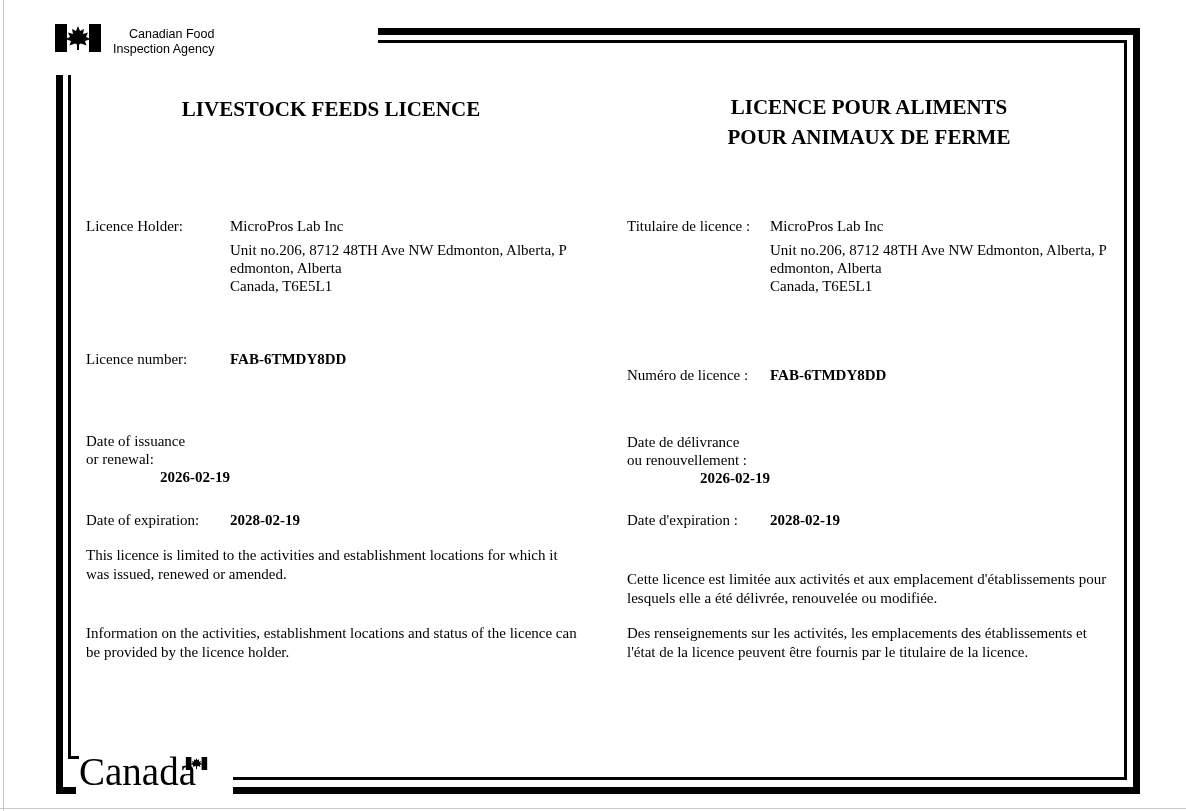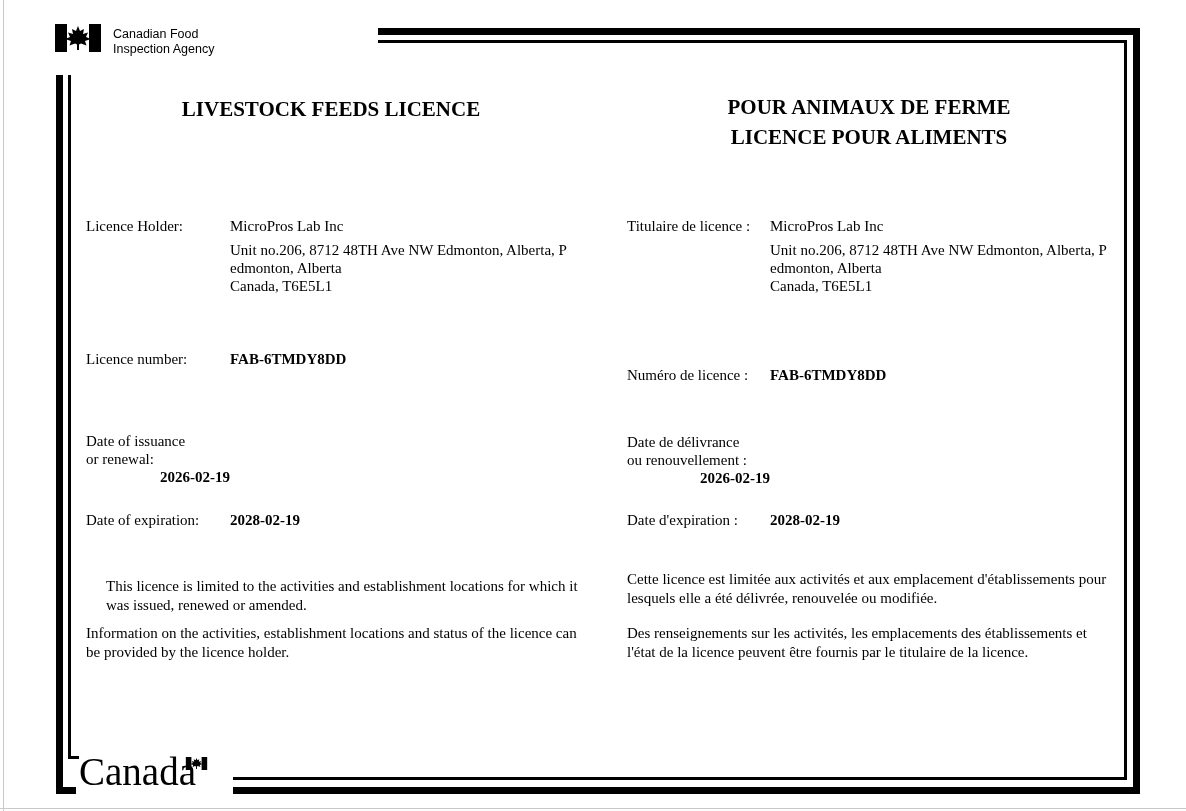--- a/index.html
+++ b/index.html
@@ -9,21 +9,21 @@
   }
   .hline,.vline{position:absolute;background:#000;}
   .edge{position:absolute;background:#c9c9c9;}
 
   
   .logo-flag{position:absolute;left:55px;top:24px;width:46px;height:28px;}
   .agency-text{
     position:absolute;top:27px;font-family:"Liberation Sans",sans-serif;
     font-size:12.5px;line-height:15px;color:#000;
   }
-  .agency-en{left:113px;}
+  .agency-en{left:113px;text-align:right;}
   .agency-fr{left:228px;}
 
   
   .doc-title{position:absolute;width:490px;text-align:center;font-size:21px;font-weight:bold;line-height:30px;}
   .title-en{left:86px;top:94px;}
   .title-fr{left:624px;top:92px;}
 
   
   .field{position:absolute;display:flex;font-size:15px;line-height:18px;}
   .field .lbl{flex:none;}
@@ -66,22 +66,22 @@
     <rect x="34" y="0" width="12" height="28" fill="#000"></rect>
     <polygon fill="#000" points="23,2 25,7 29,5 28,10 33,8.5 31,13 36,15 30,17 31.5,21.5 26,19.5 24,20.5 24,26 22,26 22,20.5 20,19.5 14.5,21.5 16,17 10,15 15,13 13,8.5 18,10 17,5 21,7"></polygon>
   </svg>
   <div class="agency-text agency-en">
     <div>Canadian Food</div>
     <div>Inspection Agency</div>
   </div>
 
   <div class="doc-title title-en">LIVESTOCK FEEDS LICENCE</div>
   <div class="doc-title title-fr">
+    <div>LICENCE POUR ALIMENTS</div>
     <div>POUR ANIMAUX DE FERME</div>
-    <div>LICENCE POUR ALIMENTS</div>
   </div>
 
   <div class="field en" style="left:86px;top:217px;">
     <div class="lbl">Licence Holder:</div>
     <div class="val">
       <div>MicroPros Lab Inc</div>
       <div class="addr">
         <div>Unit no.206, 8712 48TH Ave NW Edmonton, Alberta, P</div>
         <div>edmonton, Alberta</div>
         <div>Canada, T6E5L1</div>
@@ -100,21 +100,21 @@
       <div>or renewal:</div>
     </div>
     <div class="val bold">2026-02-19</div>
   </div>
 
   <div class="field en" style="left:86px;top:511px;">
     <div class="lbl">Date of expiration:</div>
     <div class="val bold">2028-02-19</div>
   </div>
 
-  <div class="note en" style="top:577px;margin-left:20px;">This licence is limited to the activities and establishment locations for which it was issued, renewed or amended.</div>
+  <div class="note en" style="top:546px;">This licence is limited to the activities and establishment locations for which it was issued, renewed or amended.</div>
   <div class="note en" style="top:624px;">Information on the activities, establishment locations and status of the licence can be provided by the licence holder.</div>
 
   <div class="field fr" style="left:627px;top:217px;">
     <div class="lbl">Titulaire de licence :</div>
     <div class="val">
       <div>MicroPros Lab Inc</div>
       <div class="addr">
         <div>Unit no.206, 8712 48TH Ave NW Edmonton, Alberta, P</div>
         <div>edmonton, Alberta</div>
         <div>Canada, T6E5L1</div>

